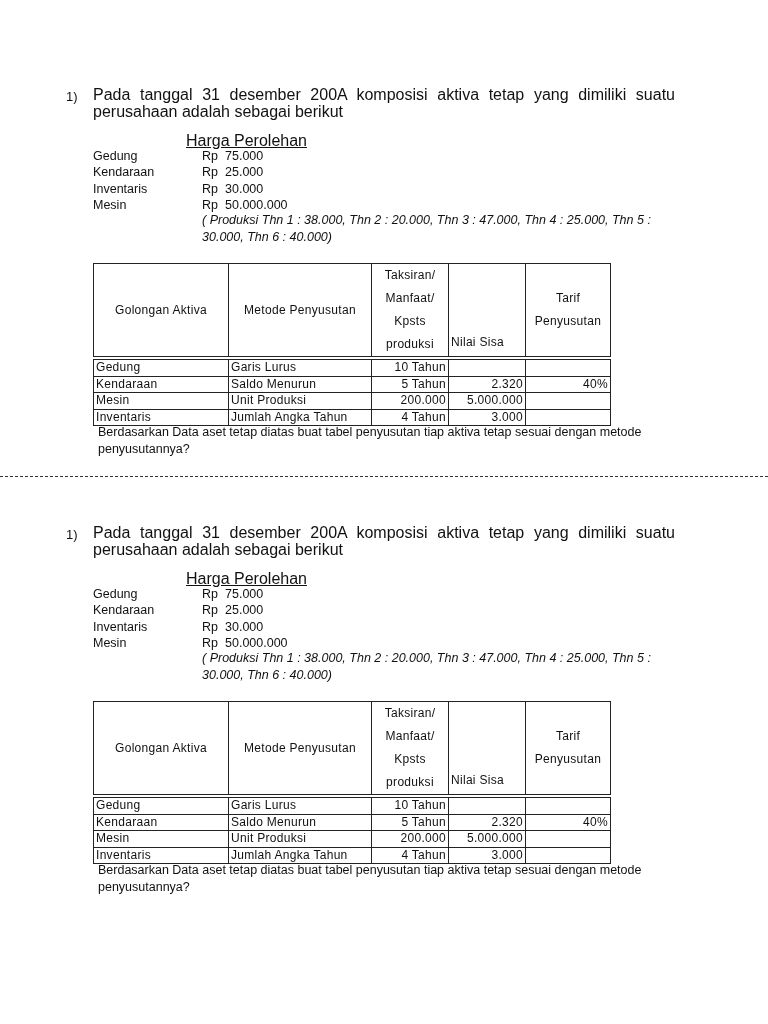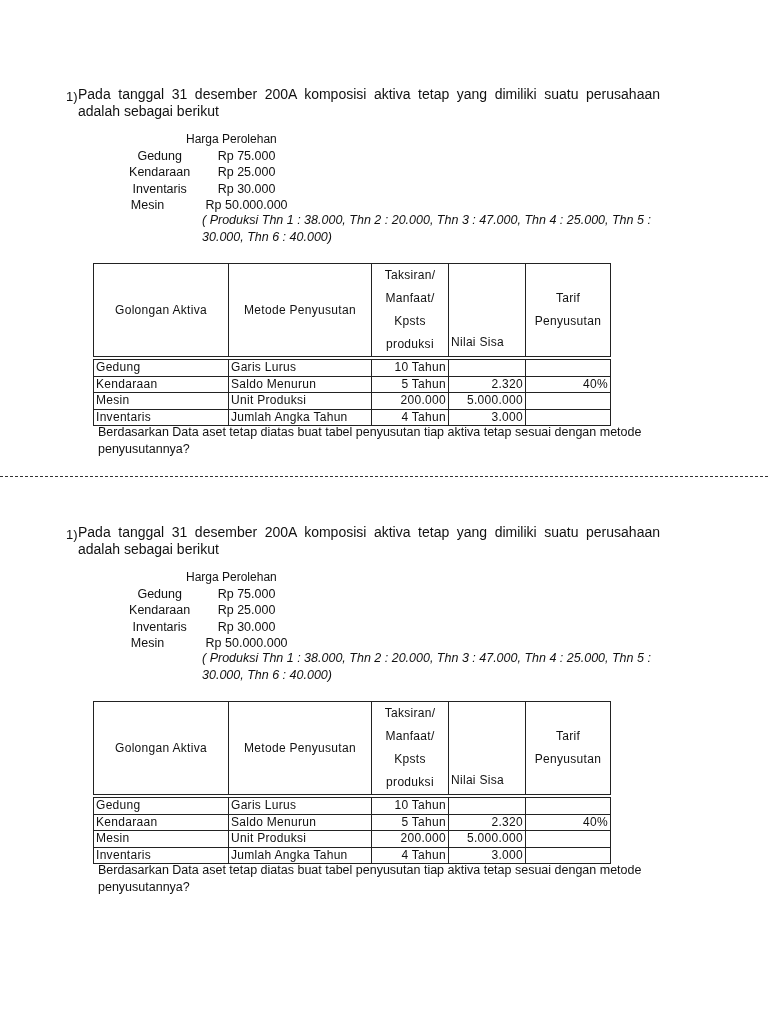--- a/index.html
+++ b/index.html
@@ -2,23 +2,23 @@
 <html><head>
 <meta charset="utf-8">
 <style>
   html, body { margin: 0; padding: 0; background: #ffffff; }
   body { width: 768px; height: 1024px; position: relative; overflow: hidden;
          font-family: "Liberation Sans", sans-serif; color: #111; }
   .section { position: absolute; left: 0; width: 768px; }
   .sec1 { top: 86px; }
   .sec2 { top: 524px; }
   .num { position: absolute; left: 66px; top: 3px; font-size: 13px; }
-  .intro { position: absolute; left: 78px; width: 582px; top: 0; font-size: 14px; line-height: 17px; text-align: justify; text-align-last: left; }
-  .hp-label { position: absolute; left: 186px; top: 46px; font-size: 12px; }
-  .asset-list { position: absolute; left: 93px; top: 62px; font-size: 12.5px; line-height: 16.3px; text-align: center; }
+  .intro { position: absolute; left: 93px; width: 582px; top: 0; font-size: 16px; line-height: 17px; text-align: justify; text-align-last: left; }
+  .hp-label { position: absolute; left: 186px; top: 46px; font-size: 16px; text-decoration: underline; }
+  .asset-list { position: absolute; left: 93px; top: 62px; font-size: 12.5px; line-height: 16.3px; }
   .asset-row { height: 16.3px; white-space: nowrap; }
   .asset-name { display: inline-block; width: 109px; }
   .asset-rp { display: inline-block; width: 23px; }
   .asset-val { display: inline-block; }
   .prod-note { position: absolute; left: 202px; top: 126px; width: 470px; font-size: 12.5px; line-height: 17px; font-style: italic; }
   table.dep { position: absolute; left: 93px; top: 177px; border-collapse: collapse; font-size: 12px; letter-spacing: 0.3px; }
   table.dep td, table.dep th { border: 1.5px solid #222; padding: 0 2px; font-weight: normal; }
   table.dep thead th { height: 70px; vertical-align: middle; text-align: center; line-height: 23px; }
   table.dep thead tr { border-bottom: 4px double #222; }
   table.dep tbody td { height: 15.5px; line-height: 15.5px; }

